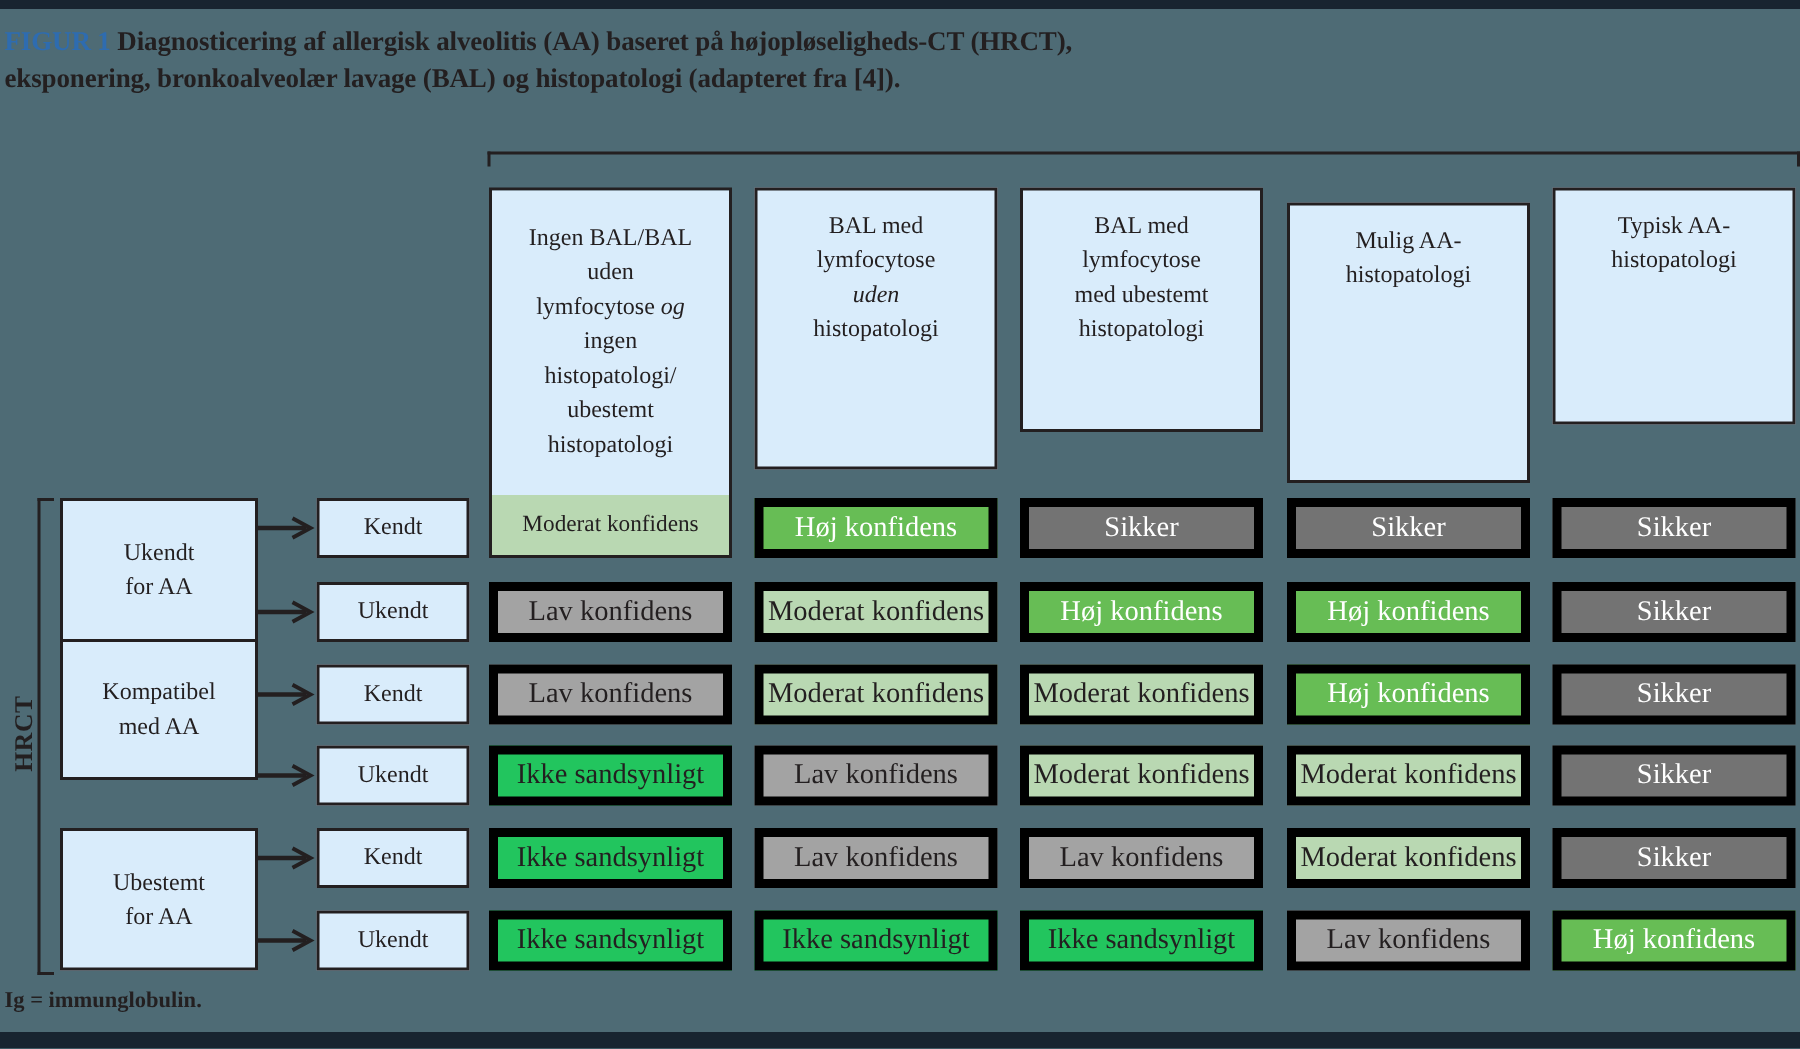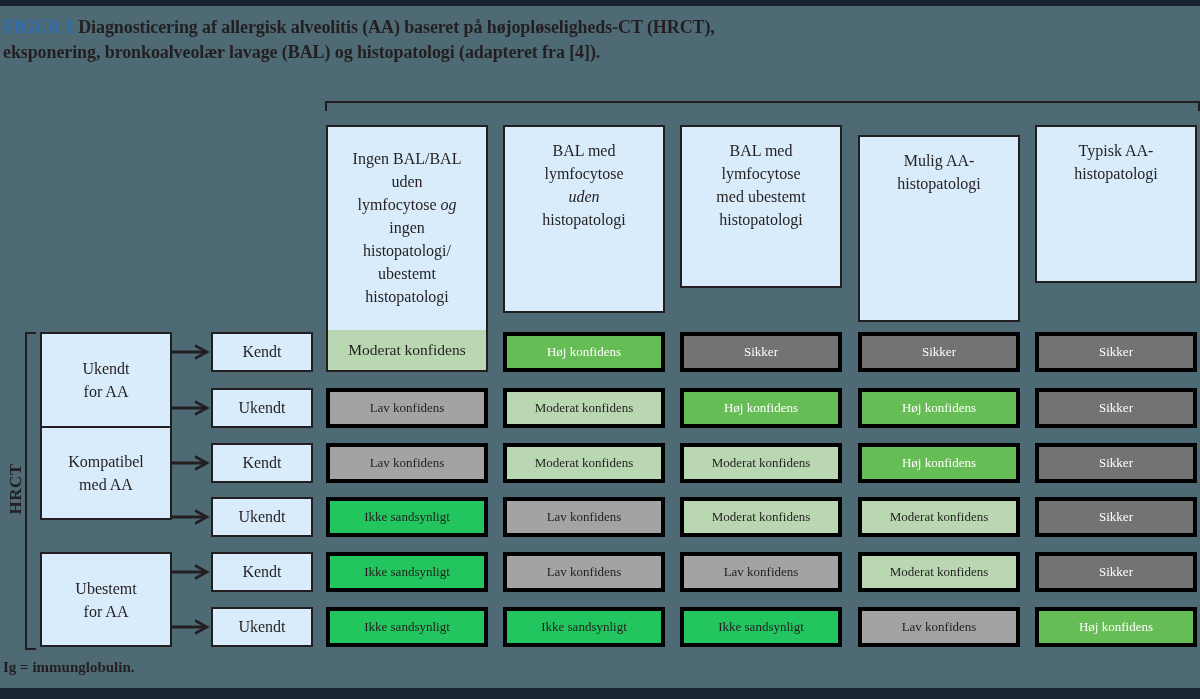--- a/index.html
+++ b/index.html
@@ -22,22 +22,22 @@
   .exposure-label{position:absolute;left:207px;top:224px;width:110px;text-align:center;
                   font-weight:bold;font-size:15px;line-height:21px;white-space:pre-line}
   .bluebox{position:absolute;background:#d9ecfb;border:2px solid #231f20;box-sizing:border-box;
            display:flex;align-items:center;justify-content:center;text-align:center}
   .colbox{align-items:flex-start;font-size:16px;line-height:23px;white-space:pre-line;padding-top:12px}
   .colbox i{font-style:italic}
   .combo{position:absolute;border:2px solid #231f20;box-sizing:border-box;display:flex;flex-direction:column}
   .combo-top{background:#d9ecfb;flex:1;text-align:center;font-size:16px;line-height:23px;
              white-space:pre-line;padding-top:20px}
   .combo-cell{height:40px;display:flex;align-items:center;justify-content:center;font-size:15.5px}
-  .cell{position:absolute;border:4px solid #000000;box-sizing:border-box;
-        display:flex;align-items:center;justify-content:center;font-size:13px;text-align:center}
+  .cell{position:absolute;border:6px solid #000000;box-sizing:border-box;
+        display:flex;align-items:center;justify-content:center;font-size:19px;text-align:center}
   .lv-ikke{background:#22c55e}
   .lv-lav{background:#a3a3a3}
   .lv-moderat{background:#b9d8b2}
   .lv-hoj{background:#67bd55;color:#fff}
   .lv-sikker{background:#737373;color:#fff}
   .hrctbox{font-size:16px;line-height:23px;white-space:pre-line}
   .expbox{font-size:16px}
   .arrow{position:absolute}
   .footer{position:absolute;left:3px;top:659px;font-weight:bold;font-size:15px}
 </style>

